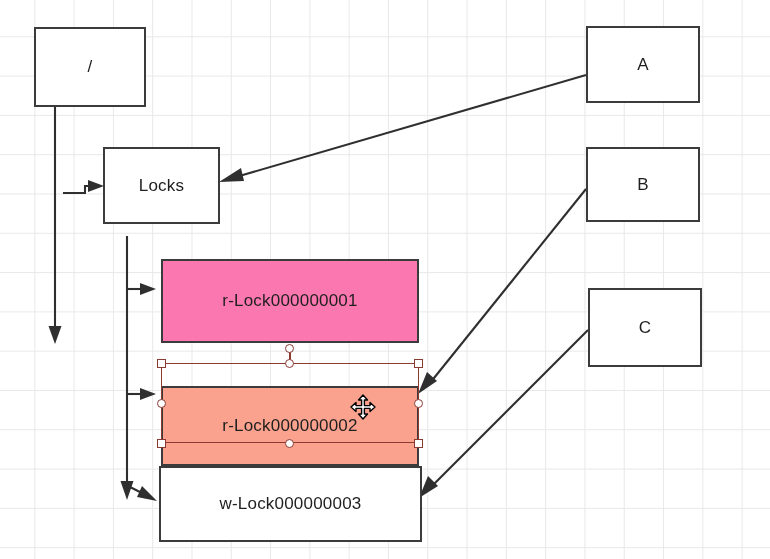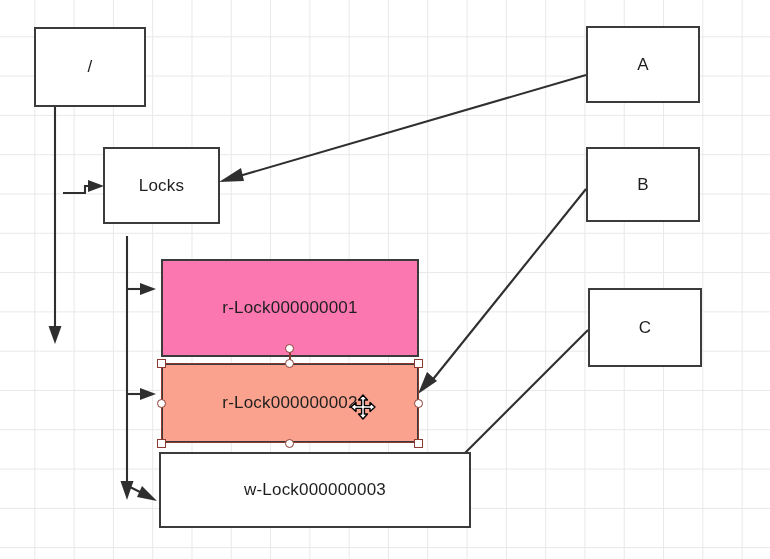--- a/index.html
+++ b/index.html
@@ -28,21 +28,21 @@
     display: flex;
     align-items: center;
     justify-content: center;
     color: #1f1f1f;
     font-size: 17px;
     font-family: "Liberation Sans", sans-serif;
     letter-spacing: 0.2px;
     white-space: nowrap;
   }
   .node.pink   { background: #fb77b0; }
-  .node.salmon { background: #faa28d; }
+  .node.salmon { background: #faa28d; margin-top: 23px; }
   .node .label { pointer-events: none; }
 
   svg.edges {
     position: absolute;
     left: 0; top: 0;
     width: 770px;
     height: 559px;
     overflow: visible;
   }
   .edge-line {
@@ -141,29 +141,29 @@
   </svg>
 
   <div class="node" style="left:34px; top:27px; width:112px; height:80px;">
     <span class="label">/</span>
   </div>
 
   <div class="node" style="left:103px; top:147px; width:117px; height:77px;">
     <span class="label">Locks</span>
   </div>
 
-  <div class="node pink" style="left:161px; top:259px; width:258px; height:98px;">
+  <div class="node pink" style="left:161px; top:259px; width:258px; height:84px;">
     <span class="label">r-Lock000000001</span>
   </div>
 
   <div class="node salmon" style="left:161px; top:363px; width:258px; height:80px;">
     <span class="label">r-Lock000000002</span>
   </div>
 
-  <div class="node" style="left:159px; top:452px; width:312px; height:76px;">
+  <div class="node" style="left:159px; top:466px; width:263px; height:76px;">
     <span class="label">w-Lock000000003</span>
   </div>
 
   <div class="node" style="left:586px; top:26px; width:114px; height:77px;">
     <span class="label">A</span>
   </div>
 
   <div class="node" style="left:586px; top:147px; width:114px; height:75px;">
     <span class="label">B</span>
   </div>

